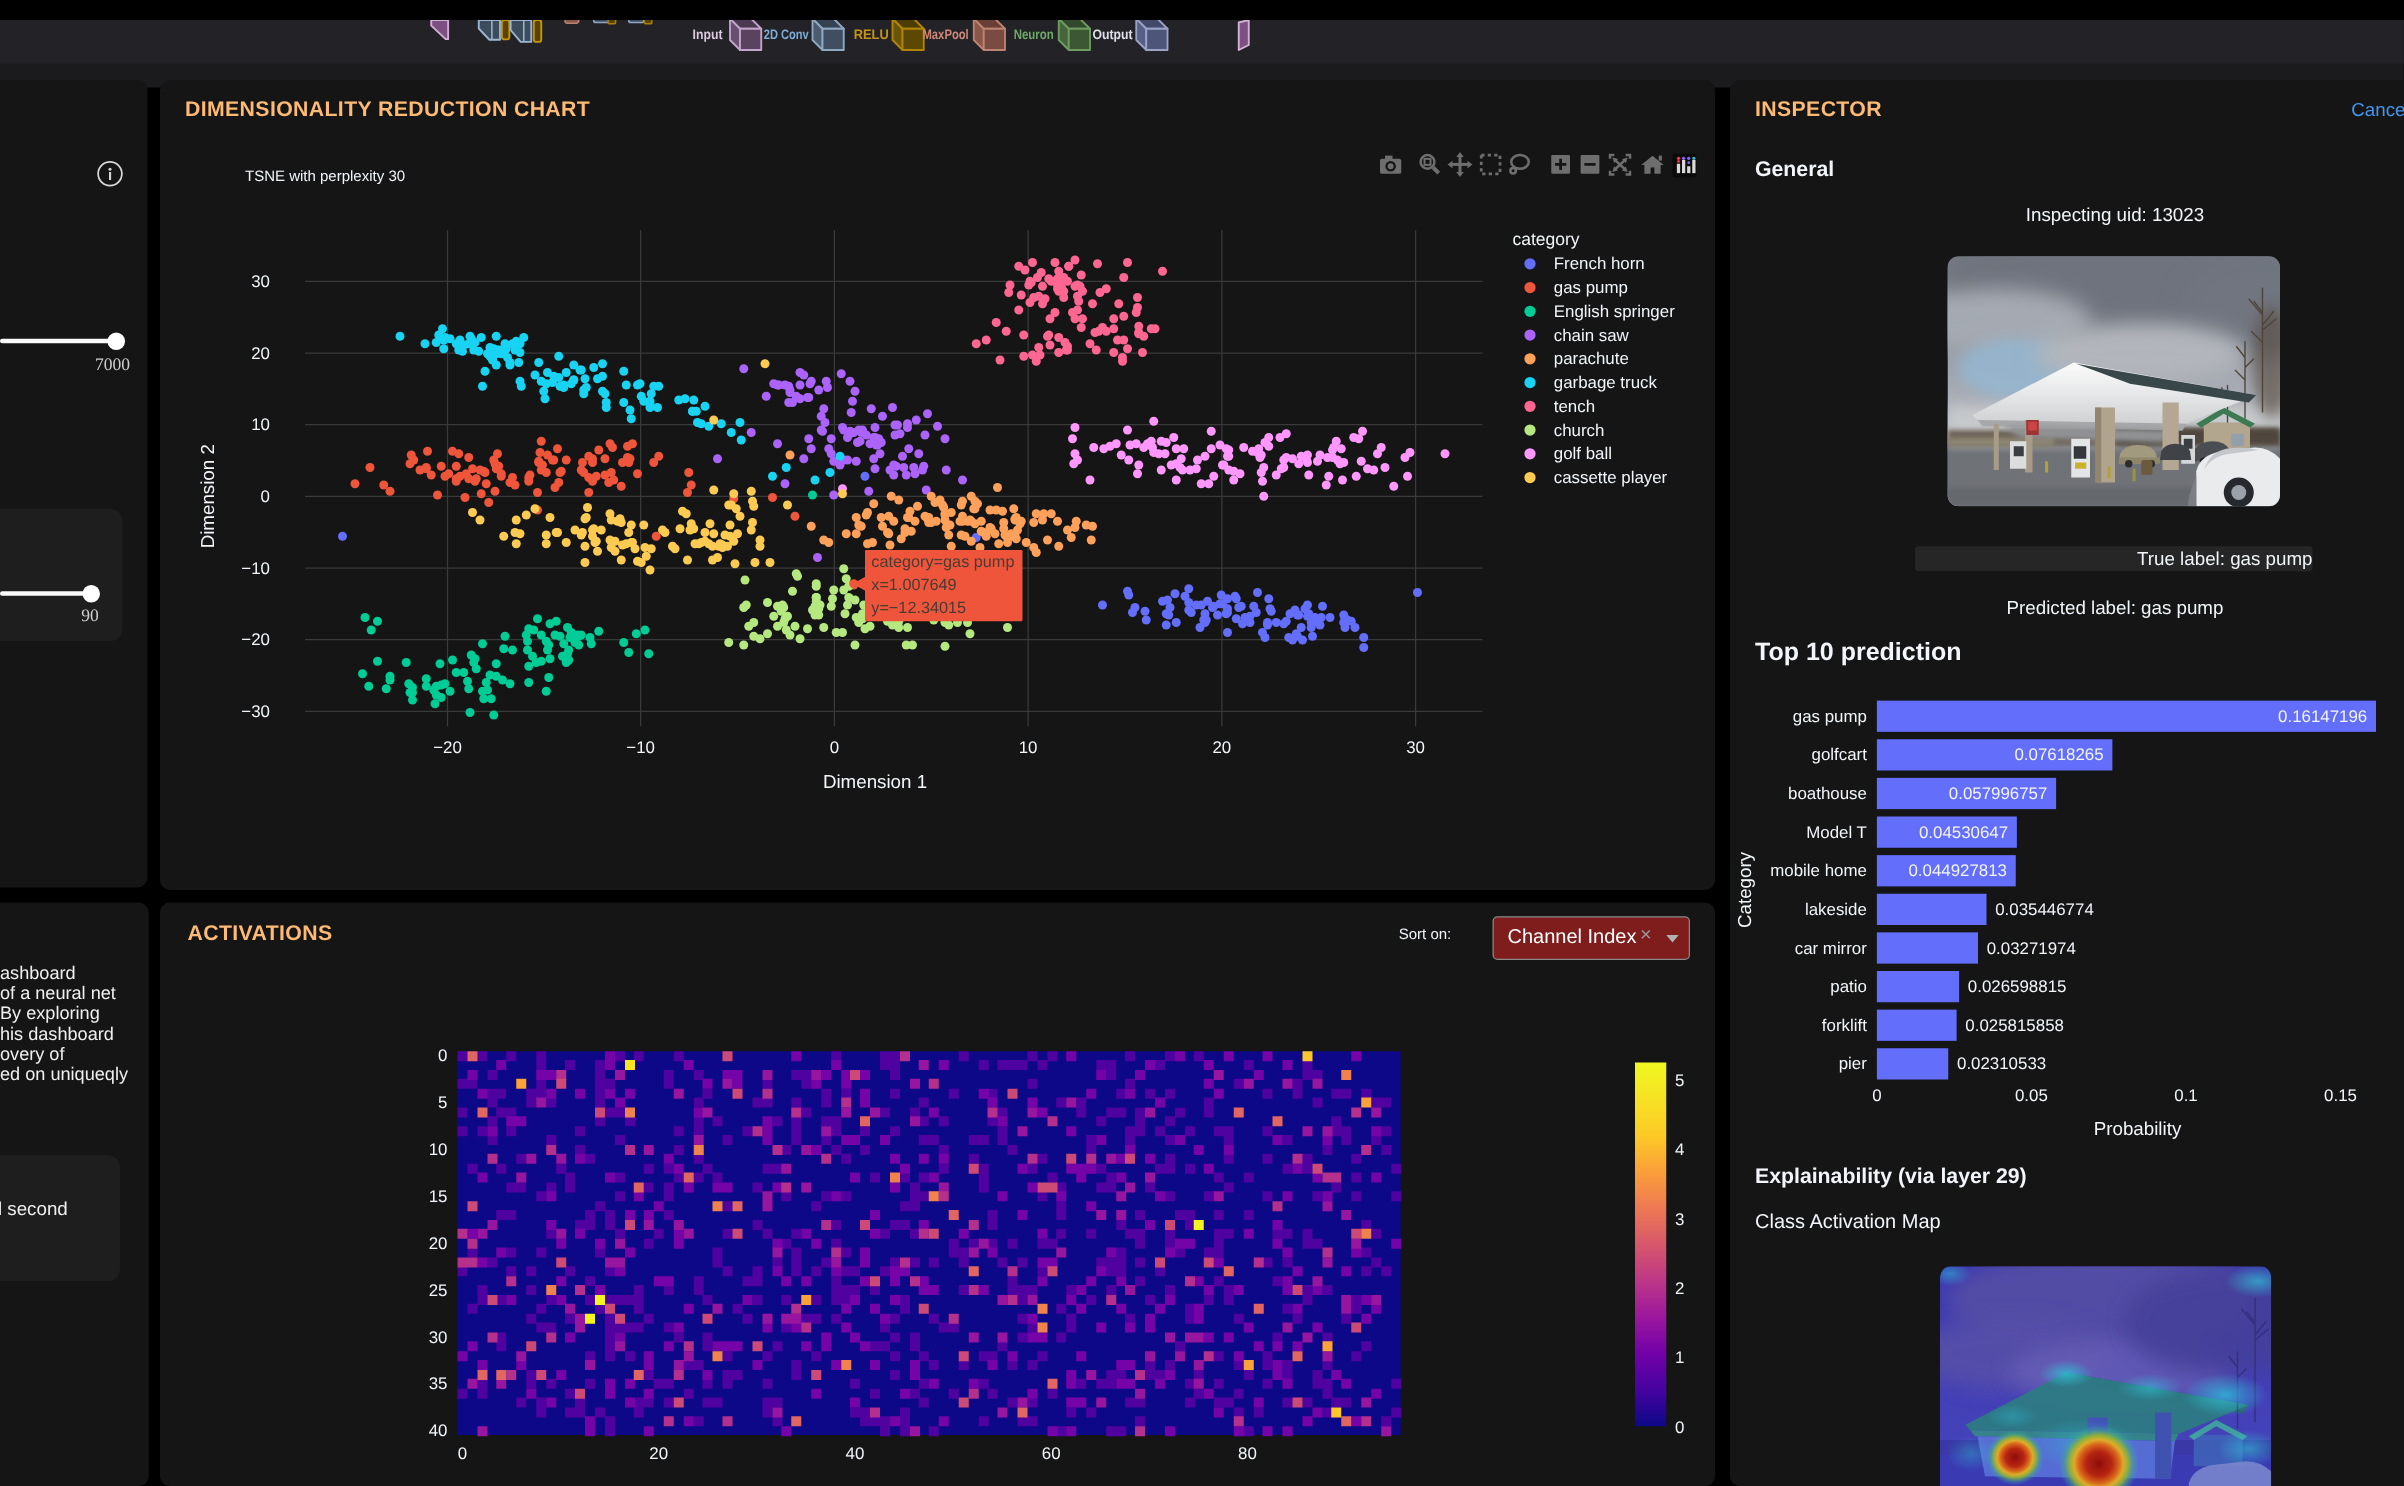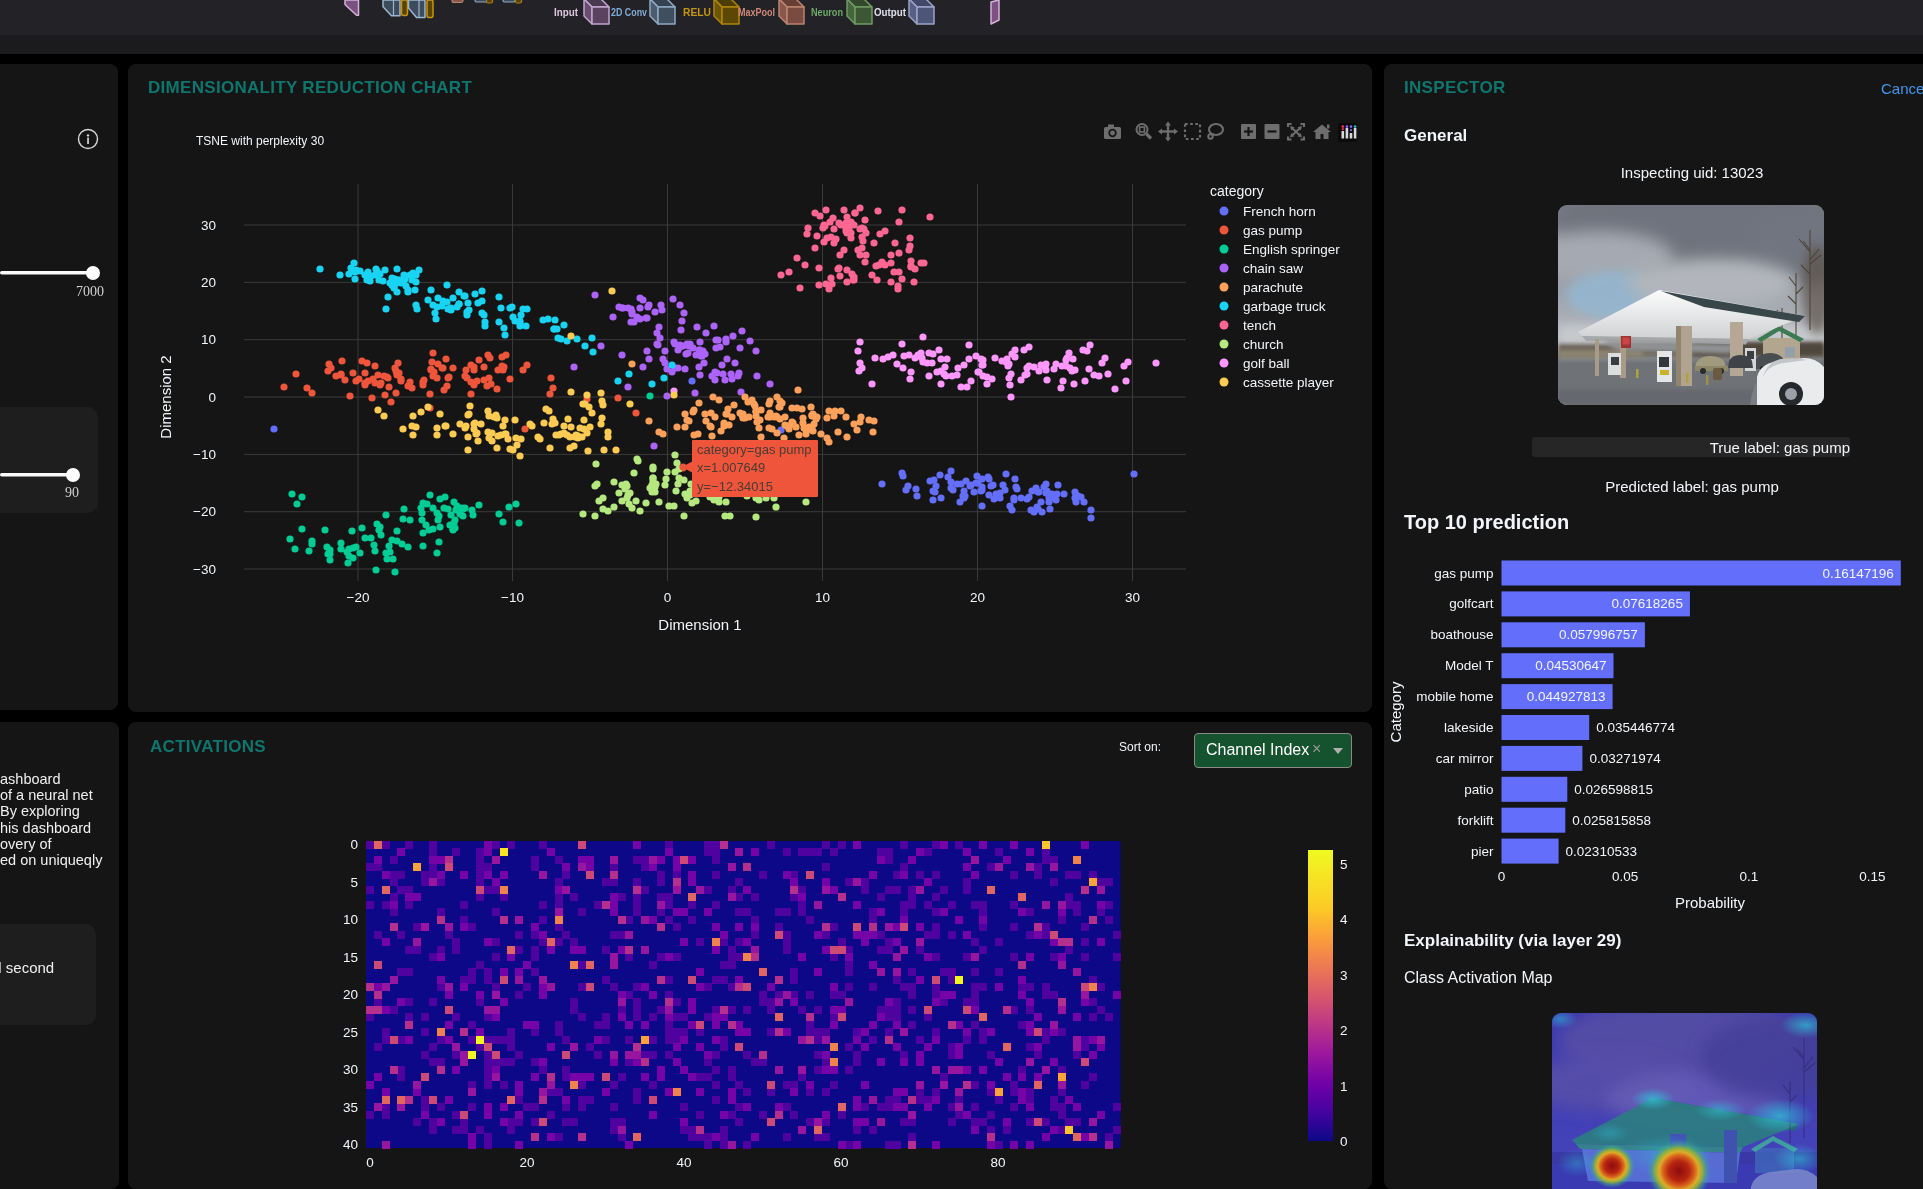--- a/index.html
+++ b/index.html
@@ -1,26 +1,26 @@
 <!DOCTYPE html>
 <html><head>
 <meta charset="utf-8">
 <style>
   * { margin:0; padding:0; box-sizing:border-box; -webkit-font-smoothing:antialiased; }
   html,body { width:1923px; height:1189px; background:#000; overflow:hidden;
     font-family:"Liberation Sans", sans-serif; }
   .panel { position:absolute; background:#151515; border-radius:8px; }
-  .ptitle { position:absolute; font-size:17px; font-weight:bold; color:#0f766e; letter-spacing:0.3px; }
+  .ptitle { position:absolute; font-size:17px; font-weight:bold; color:#fdba74; letter-spacing:0.3px; }
   .abs { position:absolute; }
   .wt { color:#f2f5fa; }
 </style>
 </head>
 <body>
 
-<div class="abs" style="left:0;top:0;width:1923px;height:54px;background:#1b1b1d;">
+<div class="abs" style="left:0;top:16px;width:1923px;height:54px;background:#1b1b1d;">
 <div class="abs" style="left:0;top:0;width:1923px;height:35px;background:#232327;"></div>
 <svg width="1923" height="54" style="position:absolute;left:0;top:0">
   <g stroke-width="1.5" stroke-linejoin="round">
     <polygon points="345,0 358.5,0 358.5,15.3 356.5,15.3 345,4.5" fill="#7c5080" stroke="#d4b2d8"></polygon>
     <polygon points="383,0 400,0 400,15.8 391.5,15.8 383,6.8" fill="#3d4c5c" stroke="#9db6d0"></polygon>
     <line x1="393.5" y1="0" x2="393.5" y2="15.8" stroke="#9db6d0" stroke-width="1.2"></line>
     <rect x="401.5" y="0" width="6" height="15.5" rx="2" fill="#5a4300" stroke="#c8960c"></rect>
     <polygon points="408.5,0 425,0 425,17.5 416.5,17.5 408.5,8" fill="#3d4c5c" stroke="#9db6d0"></polygon>
     <line x1="419" y1="0" x2="419" y2="17.5" stroke="#9db6d0" stroke-width="1.2"></line>
     <rect x="427" y="0" width="6" height="17.5" rx="2" fill="#5a4300" stroke="#c8960c"></rect>
@@ -1330,21 +1330,21 @@
         <circle cx="1351" cy="126.6" r="1.3" fill="#8866ff"></circle>
         <circle cx="1351" cy="130.2" r="1.1" fill="#8866ff"></circle>
         <circle cx="1355.1" cy="126.6" r="1.3" fill="#33bbcc"></circle>
       </g>
     </g>
 </svg>
 
 <div class="panel" style="left:128px;top:722px;width:1244px;height:467px;"></div>
 <div class="ptitle" style="left:150px;top:737px;">ACTIVATIONS</div>
 <div class="abs wt" style="left:1119px;top:740px;font-size:12px;">Sort on:</div>
-<div class="abs" style="left:1194px;top:733px;width:158px;height:35px;border:1px solid #8a8a8a;border-radius:4px;background:#14532d;">
+<div class="abs" style="left:1194px;top:733px;width:158px;height:35px;border:1px solid #8a8a8a;border-radius:4px;background:#7f1d1d;">
   <span style="position:absolute;left:11px;top:7px;font-size:16px;color:#fff;">Channel Index</span>
   <span style="position:absolute;left:117px;top:6px;font-size:16px;color:#9a9a9a;">×</span>
   <svg style="position:absolute;right:8px;top:14px" width="10" height="7">
       <polygon points="0,0 10,0 5,6" fill="#b0b0b0"></polygon>
     </svg>
 </div>
 <svg class="abs" style="left:128px;top:722px" width="1244" height="467" viewBox="128 722 1244 467">
   <rect x="366" y="841" width="754.5" height="307" fill="#0d0887"></rect>
   <path fill="rgb(80, 2, 160)" d="M366 841h8v8h-8zM382 841h8v8h-8zM405 841h8v8h-8zM429 841h8v8h-8zM492 841h8v8h-8zM507 841h8v8h-8zM539 841h8v8h-8zM665 841h8v8h-8zM704 841h8v8h-8zM712 841h8v8h-8zM767 841h8v8h-8zM822 841h8v8h-8zM838 841h8v8h-8zM900 841h8v8h-8zM932 841h8v8h-8zM955 841h8v8h-8zM429 848h8v8h-8zM452 848h8v8h-8zM476 848h8v8h-8zM704 848h8v8h-8zM712 848h8v8h-8zM783 848h8v8h-8zM798 848h8v8h-8zM806 848h8v8h-8zM814 848h8v8h-8zM830 848h8v8h-8zM877 848h8v8h-8zM885 848h8v8h-8zM924 848h8v8h-8zM995 848h8v8h-8zM1042 848h8v8h-8zM390 856h8v8h-8zM476 856h8v8h-8zM531 856h8v8h-8zM555 856h8v8h-8zM633 856h8v8h-8zM641 856h8v8h-8zM712 856h8v8h-8zM885 856h8v8h-8zM1042 856h8v8h-8zM1050 856h8v8h-8zM366 863h8v8h-8zM374 863h8v8h-8zM429 863h8v8h-8zM476 863h8v8h-8zM484 863h8v8h-8zM531 863h8v8h-8zM610 863h8v8h-8zM641 863h8v8h-8zM822 863h8v8h-8zM900 863h8v8h-8zM987 863h8v8h-8zM1034 863h8v8h-8zM390 871h8v8h-8zM397 871h8v8h-8zM421 871h8v8h-8zM429 871h8v8h-8zM476 871h8v8h-8zM562 871h8v8h-8zM657 871h8v8h-8zM673 871h8v8h-8zM712 871h8v8h-8zM759 871h8v8h-8zM790 871h8v8h-8zM893 871h8v8h-8zM916 871h8v8h-8zM932 871h8v8h-8zM1010 871h8v8h-8zM1034 871h8v8h-8zM1065 871h8v8h-8zM1073 871h8v8h-8zM1089 871h8v8h-8zM390 878h8v8h-8zM421 878h8v8h-8zM437 878h8v8h-8zM476 878h8v8h-8zM555 878h8v8h-8zM602 878h8v8h-8zM610 878h8v8h-8zM633 878h8v8h-8zM657 878h8v8h-8zM735 878h8v8h-8zM845 878h8v8h-8zM861 878h8v8h-8zM963 878h8v8h-8zM1050 878h8v8h-8zM1097 878h8v8h-8zM1105 878h8v8h-8zM366 886h8v8h-8zM397 886h8v8h-8zM405 886h8v8h-8zM484 886h8v8h-8zM492 886h8v8h-8zM641 886h8v8h-8zM704 886h8v8h-8zM728 886h8v8h-8zM798 886h8v8h-8zM861 886h8v8h-8zM885 886h8v8h-8zM893 886h8v8h-8zM908 886h8v8h-8zM940 886h8v8h-8zM963 886h8v8h-8zM390 893h8v8h-8zM476 893h8v8h-8zM500 893h8v8h-8zM555 893h8v8h-8zM570 893h8v8h-8zM618 893h8v8h-8zM633 893h8v8h-8zM657 893h8v8h-8zM665 893h8v8h-8zM735 893h8v8h-8zM751 893h8v8h-8zM790 893h8v8h-8zM877 893h8v8h-8zM908 893h8v8h-8zM932 893h8v8h-8zM1065 893h8v8h-8zM366 901h8v8h-8zM382 901h8v8h-8zM405 901h8v8h-8zM460 901h8v8h-8zM539 901h8v8h-8zM555 901h8v8h-8zM594 901h8v8h-8zM633 901h8v8h-8zM665 901h8v8h-8zM688 901h8v8h-8zM712 901h8v8h-8zM798 901h8v8h-8zM900 901h8v8h-8zM908 901h8v8h-8zM924 901h8v8h-8zM948 901h8v8h-8zM971 901h8v8h-8zM979 901h8v8h-8zM1010 901h8v8h-8zM1065 901h8v8h-8zM1073 901h8v8h-8zM1105 901h8v8h-8zM390 908h8v8h-8zM437 908h8v8h-8zM492 908h8v8h-8zM578 908h8v8h-8zM633 908h8v8h-8zM657 908h8v8h-8zM735 908h8v8h-8zM743 908h8v8h-8zM775 908h8v8h-8zM783 908h8v8h-8zM798 908h8v8h-8zM869 908h8v8h-8zM900 908h8v8h-8zM932 908h8v8h-8zM979 908h8v8h-8zM1026 908h8v8h-8zM1073 908h8v8h-8zM1097 908h8v8h-8zM460 916h8v8h-8zM539 916h8v8h-8zM625 916h8v8h-8zM665 916h8v8h-8zM688 916h8v8h-8zM751 916h8v8h-8zM806 916h8v8h-8zM869 916h8v8h-8zM1058 916h8v8h-8zM1105 916h8v8h-8zM413 923h8v8h-8zM468 923h8v8h-8zM555 923h8v8h-8zM673 923h8v8h-8zM775 923h8v8h-8zM830 923h8v8h-8zM932 923h8v8h-8zM979 923h8v8h-8zM1010 923h8v8h-8zM1042 923h8v8h-8zM1081 923h8v8h-8zM374 931h8v8h-8zM397 931h8v8h-8zM445 931h8v8h-8zM515 931h8v8h-8zM531 931h8v8h-8zM562 931h8v8h-8zM610 931h8v8h-8zM618 931h8v8h-8zM751 931h8v8h-8zM783 931h8v8h-8zM822 931h8v8h-8zM877 931h8v8h-8zM924 931h8v8h-8zM932 931h8v8h-8zM948 931h8v8h-8zM1026 931h8v8h-8zM1042 931h8v8h-8zM1113 931h8v8h-8zM452 938h8v8h-8zM492 938h8v8h-8zM539 938h8v8h-8zM555 938h8v8h-8zM570 938h8v8h-8zM696 938h8v8h-8zM720 938h8v8h-8zM735 938h8v8h-8zM783 938h8v8h-8zM838 938h8v8h-8zM885 938h8v8h-8zM971 938h8v8h-8zM995 938h8v8h-8zM1081 938h8v8h-8zM405 946h8v8h-8zM413 946h8v8h-8zM437 946h8v8h-8zM452 946h8v8h-8zM515 946h8v8h-8zM531 946h8v8h-8zM602 946h8v8h-8zM728 946h8v8h-8zM783 946h8v8h-8zM845 946h8v8h-8zM877 946h8v8h-8zM885 946h8v8h-8zM916 946h8v8h-8zM979 946h8v8h-8zM1065 946h8v8h-8zM429 953h8v8h-8zM492 953h8v8h-8zM531 953h8v8h-8zM625 953h8v8h-8zM657 953h8v8h-8zM673 953h8v8h-8zM728 953h8v8h-8zM735 953h8v8h-8zM830 953h8v8h-8zM932 953h8v8h-8zM963 953h8v8h-8zM1010 953h8v8h-8zM1050 953h8v8h-8zM1081 953h8v8h-8zM1113 953h8v8h-8zM476 961h8v8h-8zM578 961h8v8h-8zM649 961h8v8h-8zM720 961h8v8h-8zM728 961h8v8h-8zM845 961h8v8h-8zM397 968h8v8h-8zM405 968h8v8h-8zM468 968h8v8h-8zM484 968h8v8h-8zM531 968h8v8h-8zM790 968h8v8h-8zM845 968h8v8h-8zM908 968h8v8h-8zM940 968h8v8h-8zM948 968h8v8h-8zM971 968h8v8h-8zM995 968h8v8h-8zM460 976h8v8h-8zM468 976h8v8h-8zM484 976h8v8h-8zM602 976h8v8h-8zM665 976h8v8h-8zM712 976h8v8h-8zM720 976h8v8h-8zM790 976h8v8h-8zM893 976h8v8h-8zM948 976h8v8h-8zM1089 976h8v8h-8zM437 983h8v8h-8zM492 983h8v8h-8zM523 983h8v8h-8zM578 983h8v8h-8zM610 983h8v8h-8zM633 983h8v8h-8zM704 983h8v8h-8zM728 983h8v8h-8zM845 983h8v8h-8zM869 983h8v8h-8zM900 983h8v8h-8zM908 983h8v8h-8zM932 983h8v8h-8zM971 983h8v8h-8zM979 983h8v8h-8zM1018 983h8v8h-8zM1026 983h8v8h-8zM1042 983h8v8h-8zM1097 983h8v8h-8zM515 991h8v8h-8zM625 991h8v8h-8zM665 991h8v8h-8zM759 991h8v8h-8zM775 991h8v8h-8zM790 991h8v8h-8zM806 991h8v8h-8zM830 991h8v8h-8zM838 991h8v8h-8zM908 991h8v8h-8zM932 991h8v8h-8zM971 991h8v8h-8zM1042 991h8v8h-8zM1050 991h8v8h-8zM374 998h8v8h-8zM405 998h8v8h-8zM429 998h8v8h-8zM476 998h8v8h-8zM570 998h8v8h-8zM633 998h8v8h-8zM673 998h8v8h-8zM759 998h8v8h-8zM767 998h8v8h-8zM893 998h8v8h-8zM940 998h8v8h-8zM963 998h8v8h-8zM971 998h8v8h-8zM1089 998h8v8h-8zM390 1006h8v8h-8zM570 1006h8v8h-8zM618 1006h8v8h-8zM633 1006h8v8h-8zM657 1006h8v8h-8zM712 1006h8v8h-8zM728 1006h8v8h-8zM743 1006h8v8h-8zM767 1006h8v8h-8zM798 1006h8v8h-8zM814 1006h8v8h-8zM877 1006h8v8h-8zM885 1006h8v8h-8zM893 1006h8v8h-8zM908 1006h8v8h-8zM1010 1006h8v8h-8zM1026 1006h8v8h-8zM1097 1006h8v8h-8zM366 1013h8v8h-8zM405 1013h8v8h-8zM421 1013h8v8h-8zM452 1013h8v8h-8zM484 1013h8v8h-8zM578 1013h8v8h-8zM602 1013h8v8h-8zM633 1013h8v8h-8zM649 1013h8v8h-8zM673 1013h8v8h-8zM680 1013h8v8h-8zM704 1013h8v8h-8zM830 1013h8v8h-8zM885 1013h8v8h-8zM893 1013h8v8h-8zM924 1013h8v8h-8zM1089 1013h8v8h-8zM1105 1013h8v8h-8zM468 1021h8v8h-8zM555 1021h8v8h-8zM594 1021h8v8h-8zM602 1021h8v8h-8zM665 1021h8v8h-8zM806 1021h8v8h-8zM908 1021h8v8h-8zM971 1021h8v8h-8zM1018 1021h8v8h-8zM382 1028h8v8h-8zM421 1028h8v8h-8zM507 1028h8v8h-8zM531 1028h8v8h-8zM555 1028h8v8h-8zM665 1028h8v8h-8zM673 1028h8v8h-8zM680 1028h8v8h-8zM696 1028h8v8h-8zM767 1028h8v8h-8zM806 1028h8v8h-8zM814 1028h8v8h-8zM822 1028h8v8h-8zM853 1028h8v8h-8zM885 1028h8v8h-8zM932 1028h8v8h-8zM979 1028h8v8h-8zM1042 1028h8v8h-8zM1058 1028h8v8h-8zM382 1036h8v8h-8zM397 1036h8v8h-8zM437 1036h8v8h-8zM468 1036h8v8h-8zM484 1036h8v8h-8zM492 1036h8v8h-8zM500 1036h8v8h-8zM507 1036h8v8h-8zM562 1036h8v8h-8zM602 1036h8v8h-8zM625 1036h8v8h-8zM649 1036h8v8h-8zM665 1036h8v8h-8zM673 1036h8v8h-8zM720 1036h8v8h-8zM814 1036h8v8h-8zM869 1036h8v8h-8zM916 1036h8v8h-8zM963 1036h8v8h-8zM979 1036h8v8h-8zM1042 1036h8v8h-8zM1081 1036h8v8h-8zM374 1043h8v8h-8zM429 1043h8v8h-8zM476 1043h8v8h-8zM507 1043h8v8h-8zM586 1043h8v8h-8zM720 1043h8v8h-8zM845 1043h8v8h-8zM948 1043h8v8h-8zM1026 1043h8v8h-8zM1081 1043h8v8h-8zM421 1051h8v8h-8zM452 1051h8v8h-8zM484 1051h8v8h-8zM515 1051h8v8h-8zM594 1051h8v8h-8zM641 1051h8v8h-8zM649 1051h8v8h-8zM665 1051h8v8h-8zM712 1051h8v8h-8zM743 1051h8v8h-8zM814 1051h8v8h-8zM853 1051h8v8h-8zM900 1051h8v8h-8zM948 1051h8v8h-8zM987 1051h8v8h-8zM1034 1051h8v8h-8zM1073 1051h8v8h-8zM429 1058h8v8h-8zM437 1058h8v8h-8zM484 1058h8v8h-8zM492 1058h8v8h-8zM500 1058h8v8h-8zM507 1058h8v8h-8zM531 1058h8v8h-8zM625 1058h8v8h-8zM704 1058h8v8h-8zM751 1058h8v8h-8zM759 1058h8v8h-8zM822 1058h8v8h-8zM853 1058h8v8h-8zM397 1066h8v8h-8zM484 1066h8v8h-8zM539 1066h8v8h-8zM562 1066h8v8h-8zM712 1066h8v8h-8zM728 1066h8v8h-8zM814 1066h8v8h-8zM845 1066h8v8h-8zM1018 1066h8v8h-8zM1058 1066h8v8h-8zM397 1073h8v8h-8zM484 1073h8v8h-8zM562 1073h8v8h-8zM618 1073h8v8h-8zM696 1073h8v8h-8zM704 1073h8v8h-8zM728 1073h8v8h-8zM798 1073h8v8h-8zM940 1073h8v8h-8zM1089 1073h8v8h-8zM468 1081h8v8h-8zM484 1081h8v8h-8zM500 1081h8v8h-8zM578 1081h8v8h-8zM610 1081h8v8h-8zM649 1081h8v8h-8zM712 1081h8v8h-8zM735 1081h8v8h-8zM783 1081h8v8h-8zM790 1081h8v8h-8zM830 1081h8v8h-8zM971 1081h8v8h-8zM1010 1081h8v8h-8zM1081 1081h8v8h-8zM547 1088h8v8h-8zM555 1088h8v8h-8zM633 1088h8v8h-8zM743 1088h8v8h-8zM767 1088h8v8h-8zM806 1088h8v8h-8zM822 1088h8v8h-8zM916 1088h8v8h-8zM932 1088h8v8h-8zM987 1088h8v8h-8zM1010 1088h8v8h-8zM1026 1088h8v8h-8zM1058 1088h8v8h-8zM421 1096h8v8h-8zM515 1096h8v8h-8zM578 1096h8v8h-8zM586 1096h8v8h-8zM633 1096h8v8h-8zM712 1096h8v8h-8zM885 1096h8v8h-8zM893 1096h8v8h-8zM916 1096h8v8h-8zM924 1096h8v8h-8zM955 1096h8v8h-8zM995 1096h8v8h-8zM1026 1096h8v8h-8zM1050 1096h8v8h-8zM382 1103h8v8h-8zM421 1103h8v8h-8zM437 1103h8v8h-8zM468 1103h8v8h-8zM523 1103h8v8h-8zM531 1103h8v8h-8zM562 1103h8v8h-8zM578 1103h8v8h-8zM610 1103h8v8h-8zM680 1103h8v8h-8zM735 1103h8v8h-8zM783 1103h8v8h-8zM861 1103h8v8h-8zM877 1103h8v8h-8zM885 1103h8v8h-8zM948 1103h8v8h-8zM971 1103h8v8h-8zM1010 1103h8v8h-8zM1050 1103h8v8h-8zM1058 1103h8v8h-8zM1113 1103h8v8h-8zM366 1111h8v8h-8zM382 1111h8v8h-8zM452 1111h8v8h-8zM547 1111h8v8h-8zM696 1111h8v8h-8zM728 1111h8v8h-8zM759 1111h8v8h-8zM790 1111h8v8h-8zM838 1111h8v8h-8zM955 1111h8v8h-8zM987 1111h8v8h-8zM1058 1111h8v8h-8zM413 1118h8v8h-8zM429 1118h8v8h-8zM460 1118h8v8h-8zM507 1118h8v8h-8zM515 1118h8v8h-8zM531 1118h8v8h-8zM562 1118h8v8h-8zM570 1118h8v8h-8zM610 1118h8v8h-8zM618 1118h8v8h-8zM735 1118h8v8h-8zM806 1118h8v8h-8zM822 1118h8v8h-8zM900 1118h8v8h-8zM908 1118h8v8h-8zM948 1118h8v8h-8zM971 1118h8v8h-8zM979 1118h8v8h-8zM1026 1118h8v8h-8zM1042 1118h8v8h-8zM1065 1118h8v8h-8zM1073 1118h8v8h-8zM429 1126h8v8h-8zM452 1126h8v8h-8zM460 1126h8v8h-8zM476 1126h8v8h-8zM507 1126h8v8h-8zM610 1126h8v8h-8zM680 1126h8v8h-8zM688 1126h8v8h-8zM720 1126h8v8h-8zM853 1126h8v8h-8zM869 1126h8v8h-8zM987 1126h8v8h-8zM1003 1126h8v8h-8zM1058 1126h8v8h-8zM1113 1126h8v8h-8zM484 1133h8v8h-8zM555 1133h8v8h-8zM618 1133h8v8h-8zM688 1133h8v8h-8zM696 1133h8v8h-8zM704 1133h8v8h-8zM720 1133h8v8h-8zM783 1133h8v8h-8zM814 1133h8v8h-8zM822 1133h8v8h-8zM908 1133h8v8h-8zM1105 1133h8v8h-8zM484 1141h8v8h-8zM704 1141h8v8h-8zM720 1141h8v8h-8zM743 1141h8v8h-8zM845 1141h8v8h-8zM885 1141h8v8h-8zM893 1141h8v8h-8zM995 1141h8v8h-8z"></path>
 <path fill="rgb(118, 3, 167)" d="M484 841h8v8h-8zM633 841h8v8h-8zM853 841h8v8h-8zM940 841h8v8h-8zM979 841h8v8h-8zM1010 841h8v8h-8zM1081 841h8v8h-8zM397 848h8v8h-8zM484 848h8v8h-8zM547 848h8v8h-8zM665 848h8v8h-8zM751 848h8v8h-8zM916 848h8v8h-8zM963 848h8v8h-8zM1026 848h8v8h-8zM374 856h8v8h-8zM429 856h8v8h-8zM437 856h8v8h-8zM578 856h8v8h-8zM586 856h8v8h-8zM657 856h8v8h-8zM673 856h8v8h-8zM688 856h8v8h-8zM877 856h8v8h-8zM908 856h8v8h-8zM1003 856h8v8h-8zM562 863h8v8h-8zM586 863h8v8h-8zM649 863h8v8h-8zM673 863h8v8h-8zM963 863h8v8h-8zM382 871h8v8h-8zM437 871h8v8h-8zM460 871h8v8h-8zM484 871h8v8h-8zM500 871h8v8h-8zM688 871h8v8h-8zM783 871h8v8h-8zM869 871h8v8h-8zM900 871h8v8h-8zM971 871h8v8h-8zM492 878h8v8h-8zM688 878h8v8h-8zM790 878h8v8h-8zM822 878h8v8h-8zM924 878h8v8h-8zM555 886h8v8h-8zM743 886h8v8h-8zM830 886h8v8h-8zM405 893h8v8h-8zM413 893h8v8h-8zM610 893h8v8h-8zM798 893h8v8h-8zM390 901h8v8h-8zM610 901h8v8h-8zM853 901h8v8h-8zM1097 901h8v8h-8zM610 908h8v8h-8zM673 908h8v8h-8zM680 908h8v8h-8zM704 908h8v8h-8zM877 908h8v8h-8zM940 908h8v8h-8zM1018 908h8v8h-8zM1058 908h8v8h-8zM649 916h8v8h-8zM900 916h8v8h-8zM955 916h8v8h-8zM979 916h8v8h-8zM460 923h8v8h-8zM531 923h8v8h-8zM712 923h8v8h-8zM735 923h8v8h-8zM751 923h8v8h-8zM893 923h8v8h-8zM916 923h8v8h-8zM539 931h8v8h-8zM720 931h8v8h-8zM814 931h8v8h-8zM853 931h8v8h-8zM861 931h8v8h-8zM869 931h8v8h-8zM963 931h8v8h-8zM1034 931h8v8h-8zM382 938h8v8h-8zM484 938h8v8h-8zM680 938h8v8h-8zM743 938h8v8h-8zM861 938h8v8h-8zM893 938h8v8h-8zM1050 938h8v8h-8zM1097 938h8v8h-8zM547 946h8v8h-8zM570 946h8v8h-8zM578 946h8v8h-8zM618 946h8v8h-8zM712 946h8v8h-8zM822 946h8v8h-8zM437 953h8v8h-8zM507 953h8v8h-8zM665 953h8v8h-8zM798 953h8v8h-8zM845 953h8v8h-8zM924 953h8v8h-8zM1026 953h8v8h-8zM1058 953h8v8h-8zM523 961h8v8h-8zM869 961h8v8h-8zM500 968h8v8h-8zM515 968h8v8h-8zM696 968h8v8h-8zM814 968h8v8h-8zM437 976h8v8h-8zM735 976h8v8h-8zM916 976h8v8h-8zM1018 976h8v8h-8zM374 983h8v8h-8zM460 983h8v8h-8zM539 983h8v8h-8zM641 983h8v8h-8zM696 983h8v8h-8zM767 983h8v8h-8zM830 983h8v8h-8zM995 983h8v8h-8zM445 991h8v8h-8zM476 991h8v8h-8zM539 991h8v8h-8zM618 991h8v8h-8zM649 991h8v8h-8zM940 991h8v8h-8zM948 991h8v8h-8zM1018 991h8v8h-8zM1113 991h8v8h-8zM397 998h8v8h-8zM500 998h8v8h-8zM688 998h8v8h-8zM790 998h8v8h-8zM885 998h8v8h-8zM932 998h8v8h-8zM1026 998h8v8h-8zM1081 998h8v8h-8zM382 1006h8v8h-8zM688 1006h8v8h-8zM830 1006h8v8h-8zM838 1006h8v8h-8zM971 1006h8v8h-8zM492 1013h8v8h-8zM618 1013h8v8h-8zM665 1013h8v8h-8zM712 1013h8v8h-8zM720 1013h8v8h-8zM877 1013h8v8h-8zM1034 1013h8v8h-8zM1073 1013h8v8h-8zM445 1021h8v8h-8zM523 1021h8v8h-8zM531 1021h8v8h-8zM625 1021h8v8h-8zM641 1021h8v8h-8zM688 1021h8v8h-8zM712 1021h8v8h-8zM735 1021h8v8h-8zM830 1021h8v8h-8zM869 1021h8v8h-8zM893 1021h8v8h-8zM955 1021h8v8h-8zM1026 1021h8v8h-8zM476 1028h8v8h-8zM735 1028h8v8h-8zM743 1028h8v8h-8zM783 1028h8v8h-8zM861 1028h8v8h-8zM963 1028h8v8h-8zM987 1028h8v8h-8zM1026 1028h8v8h-8zM1050 1028h8v8h-8zM405 1036h8v8h-8zM445 1036h8v8h-8zM594 1036h8v8h-8zM680 1036h8v8h-8zM712 1036h8v8h-8zM853 1036h8v8h-8zM932 1036h8v8h-8zM1089 1036h8v8h-8zM547 1043h8v8h-8zM673 1043h8v8h-8zM696 1043h8v8h-8zM861 1043h8v8h-8zM893 1043h8v8h-8zM924 1043h8v8h-8zM955 1043h8v8h-8zM1034 1043h8v8h-8zM1097 1043h8v8h-8zM704 1051h8v8h-8zM822 1051h8v8h-8zM916 1051h8v8h-8zM955 1051h8v8h-8zM1089 1051h8v8h-8zM539 1058h8v8h-8zM610 1058h8v8h-8zM633 1058h8v8h-8zM673 1058h8v8h-8zM877 1058h8v8h-8zM900 1058h8v8h-8zM916 1058h8v8h-8zM995 1058h8v8h-8zM1050 1058h8v8h-8zM452 1066h8v8h-8zM492 1066h8v8h-8zM657 1066h8v8h-8zM680 1066h8v8h-8zM822 1066h8v8h-8zM830 1066h8v8h-8zM963 1066h8v8h-8zM979 1066h8v8h-8zM374 1073h8v8h-8zM531 1073h8v8h-8zM570 1073h8v8h-8zM578 1073h8v8h-8zM586 1073h8v8h-8zM641 1073h8v8h-8zM657 1073h8v8h-8zM688 1073h8v8h-8zM1003 1073h8v8h-8zM1018 1073h8v8h-8zM1034 1073h8v8h-8zM366 1081h8v8h-8zM515 1081h8v8h-8zM806 1081h8v8h-8zM861 1081h8v8h-8zM987 1081h8v8h-8zM382 1088h8v8h-8zM413 1088h8v8h-8zM515 1088h8v8h-8zM602 1088h8v8h-8zM665 1088h8v8h-8zM696 1088h8v8h-8zM728 1088h8v8h-8zM790 1088h8v8h-8zM893 1088h8v8h-8zM900 1088h8v8h-8zM1018 1088h8v8h-8zM445 1096h8v8h-8zM562 1096h8v8h-8zM728 1096h8v8h-8zM853 1096h8v8h-8zM932 1096h8v8h-8zM1018 1096h8v8h-8zM1065 1096h8v8h-8zM484 1103h8v8h-8zM500 1103h8v8h-8zM743 1103h8v8h-8zM775 1103h8v8h-8zM853 1103h8v8h-8zM893 1103h8v8h-8zM900 1103h8v8h-8zM924 1103h8v8h-8zM1026 1103h8v8h-8zM1073 1103h8v8h-8zM421 1111h8v8h-8zM484 1111h8v8h-8zM515 1111h8v8h-8zM649 1111h8v8h-8zM720 1111h8v8h-8zM822 1111h8v8h-8zM963 1111h8v8h-8zM1097 1111h8v8h-8zM437 1118h8v8h-8zM500 1118h8v8h-8zM680 1118h8v8h-8zM853 1118h8v8h-8zM861 1118h8v8h-8zM1003 1118h8v8h-8zM971 1126h8v8h-8zM1050 1126h8v8h-8zM468 1133h8v8h-8zM547 1133h8v8h-8zM712 1133h8v8h-8zM751 1133h8v8h-8zM1042 1133h8v8h-8zM1081 1133h8v8h-8zM468 1141h8v8h-8zM515 1141h8v8h-8zM625 1141h8v8h-8zM838 1141h8v8h-8zM853 1141h8v8h-8zM932 1141h8v8h-8zM987 1141h8v8h-8zM1010 1141h8v8h-8zM1026 1141h8v8h-8z"></path>

